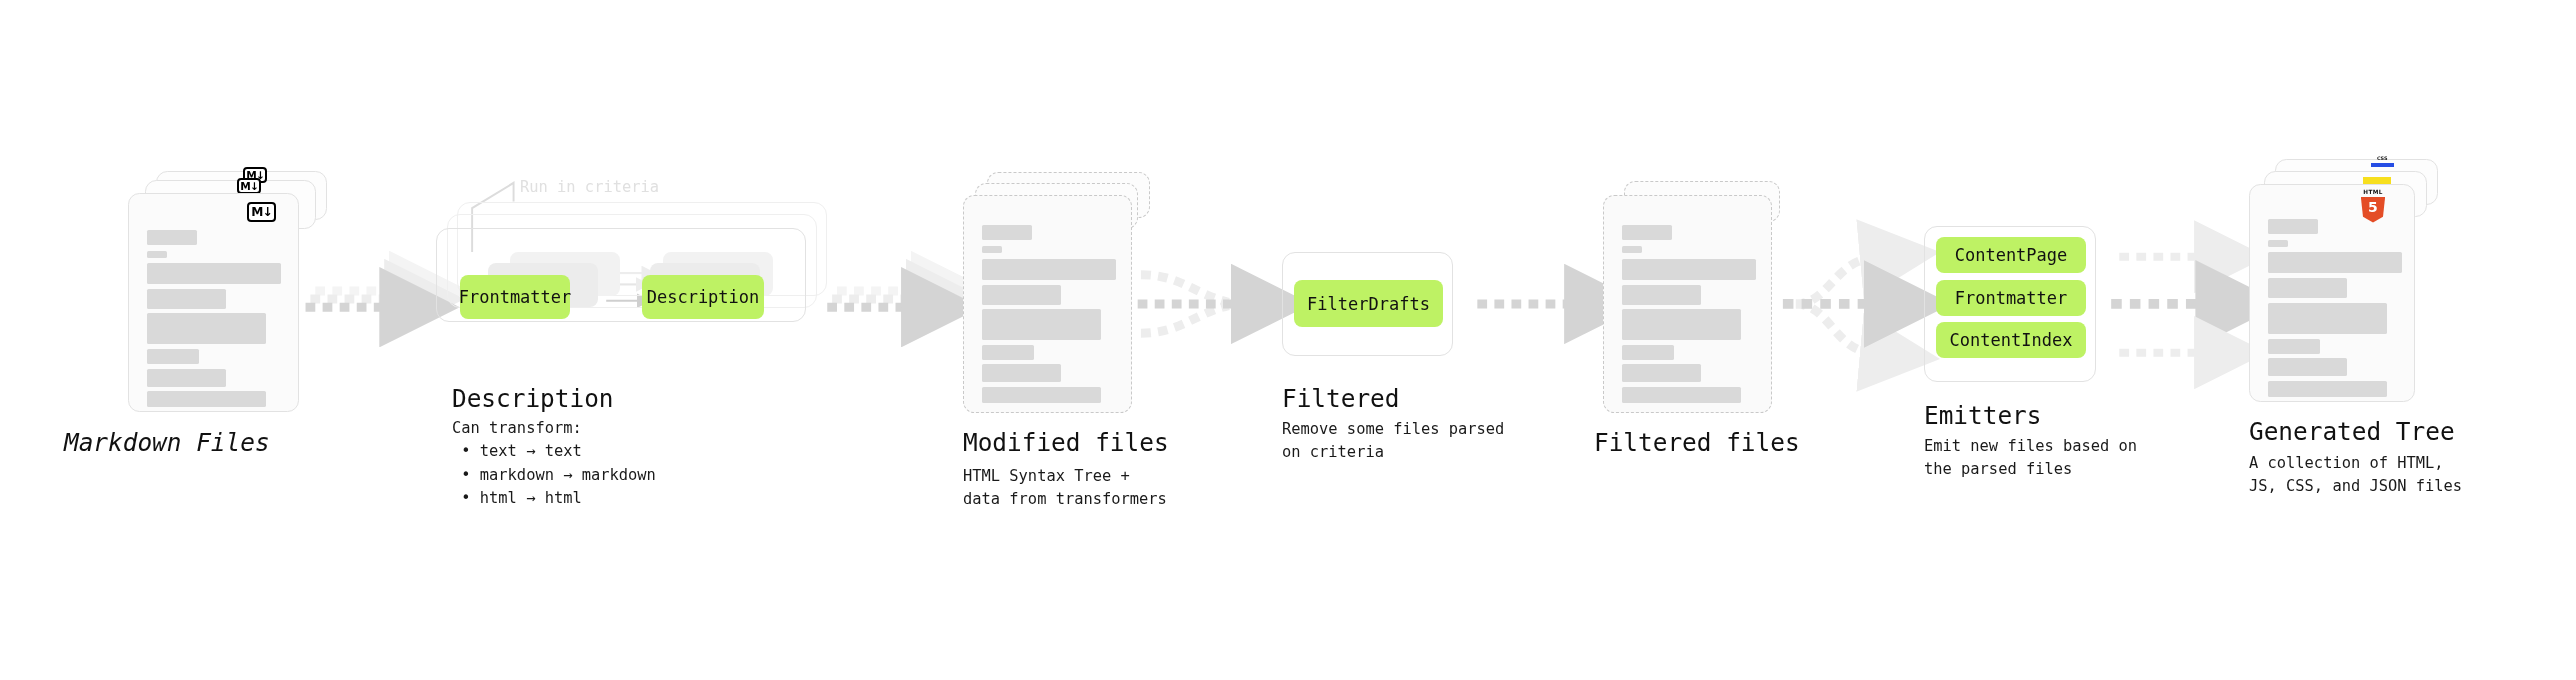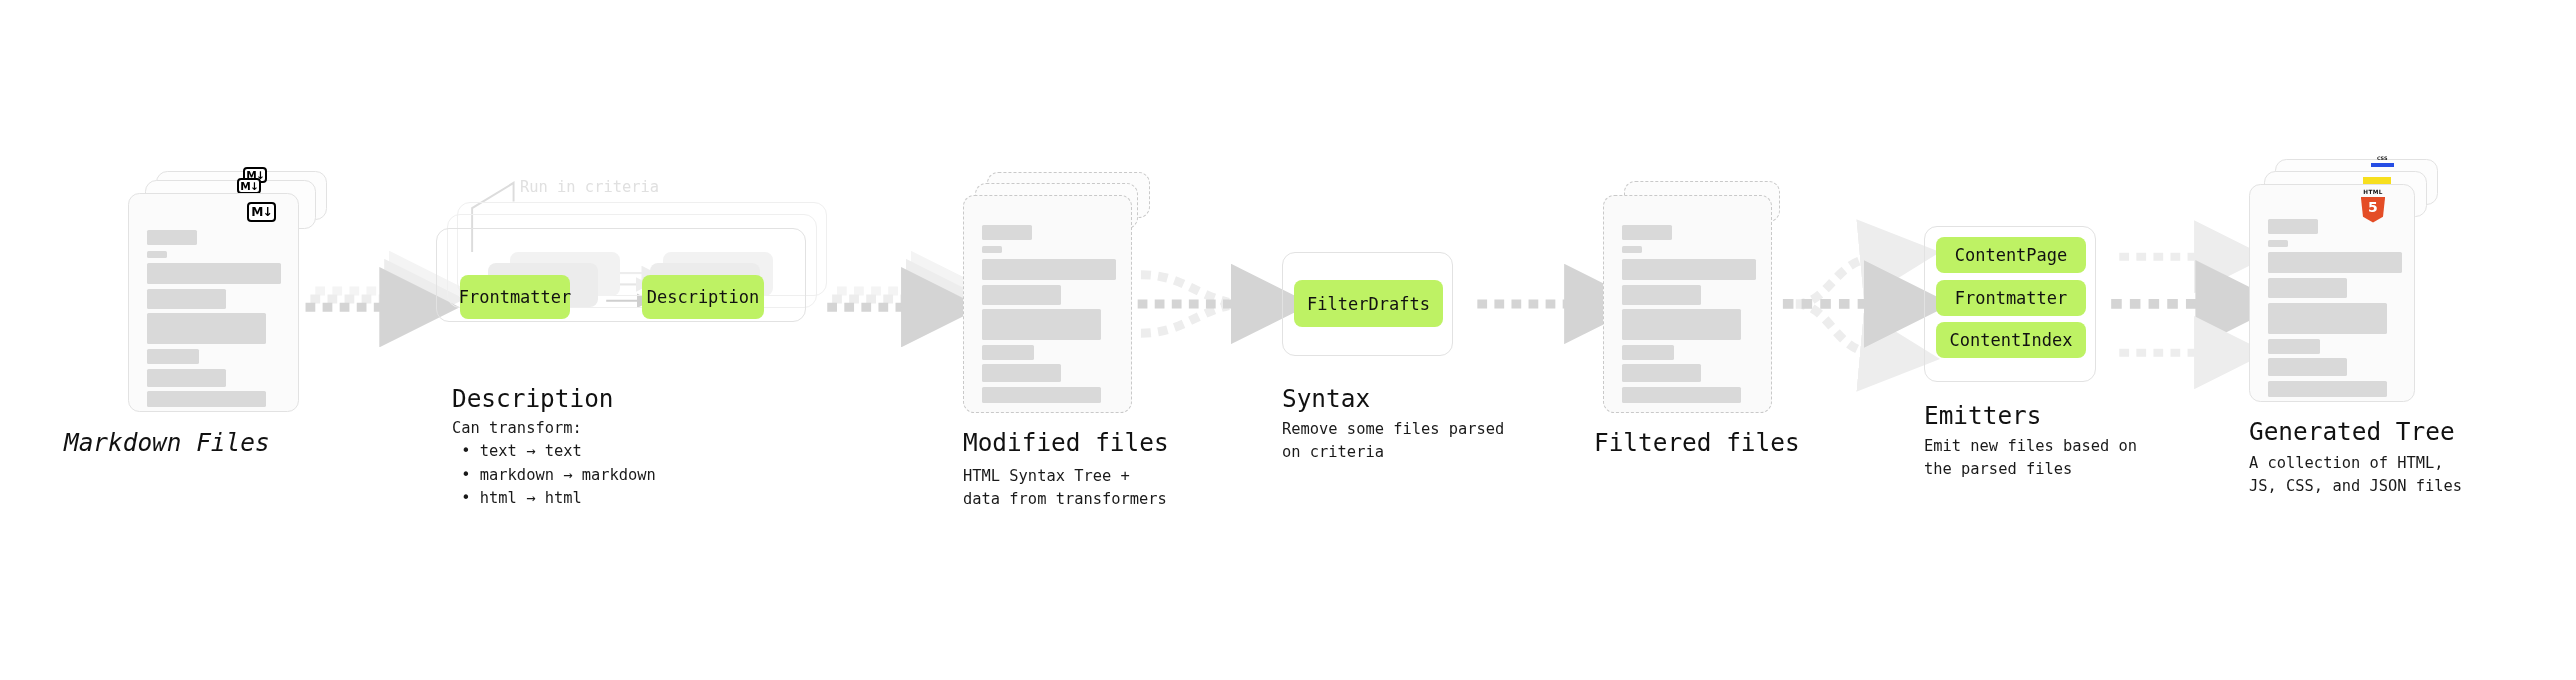--- a/index.html
+++ b/index.html
@@ -275,21 +275,21 @@
     <div class="subtitle" style="left:963px; top:465px;">HTML Syntax Tree +
 data from transformers</div>
   </div>
 
   <div class="node">
 
     <div class="group" style="left:1282px; top:252px; width:171px; height:104px;"></div>
 
     <div class="pill" style="left:1294px; top:280px; width:149px; height:47px;">FilterDrafts</div>
 
-    <div class="title" style="left:1282px; top:384px;">Syntax</div>
+    <div class="title" style="left:1282px; top:384px;">Filtered</div>
 
     <div class="subtitle" style="left:1282px; top:418px;">Remove some files parsed
 on criteria</div>
   </div>
 
   <div class="node">
 
     <div class="doc dashed ghost" style="left:1624px; top:181px; width:156px; height:41px;"></div>
 
     <div class="doc dashed" style="left:1603px; top:195px; width:169px; height:218px;">

